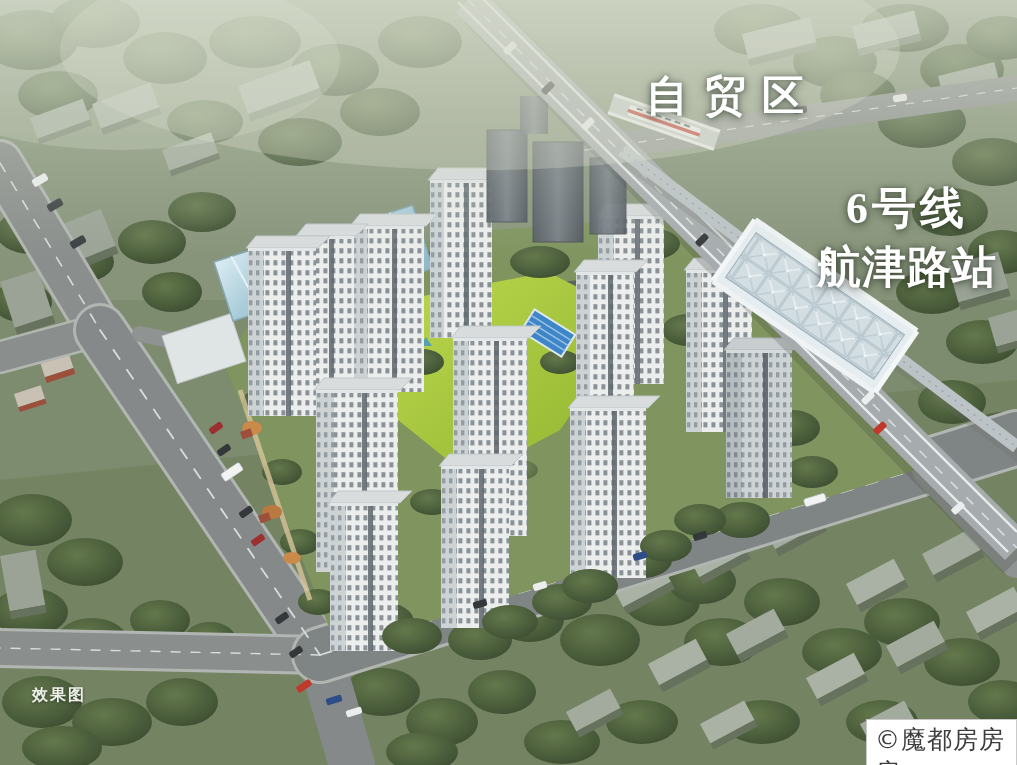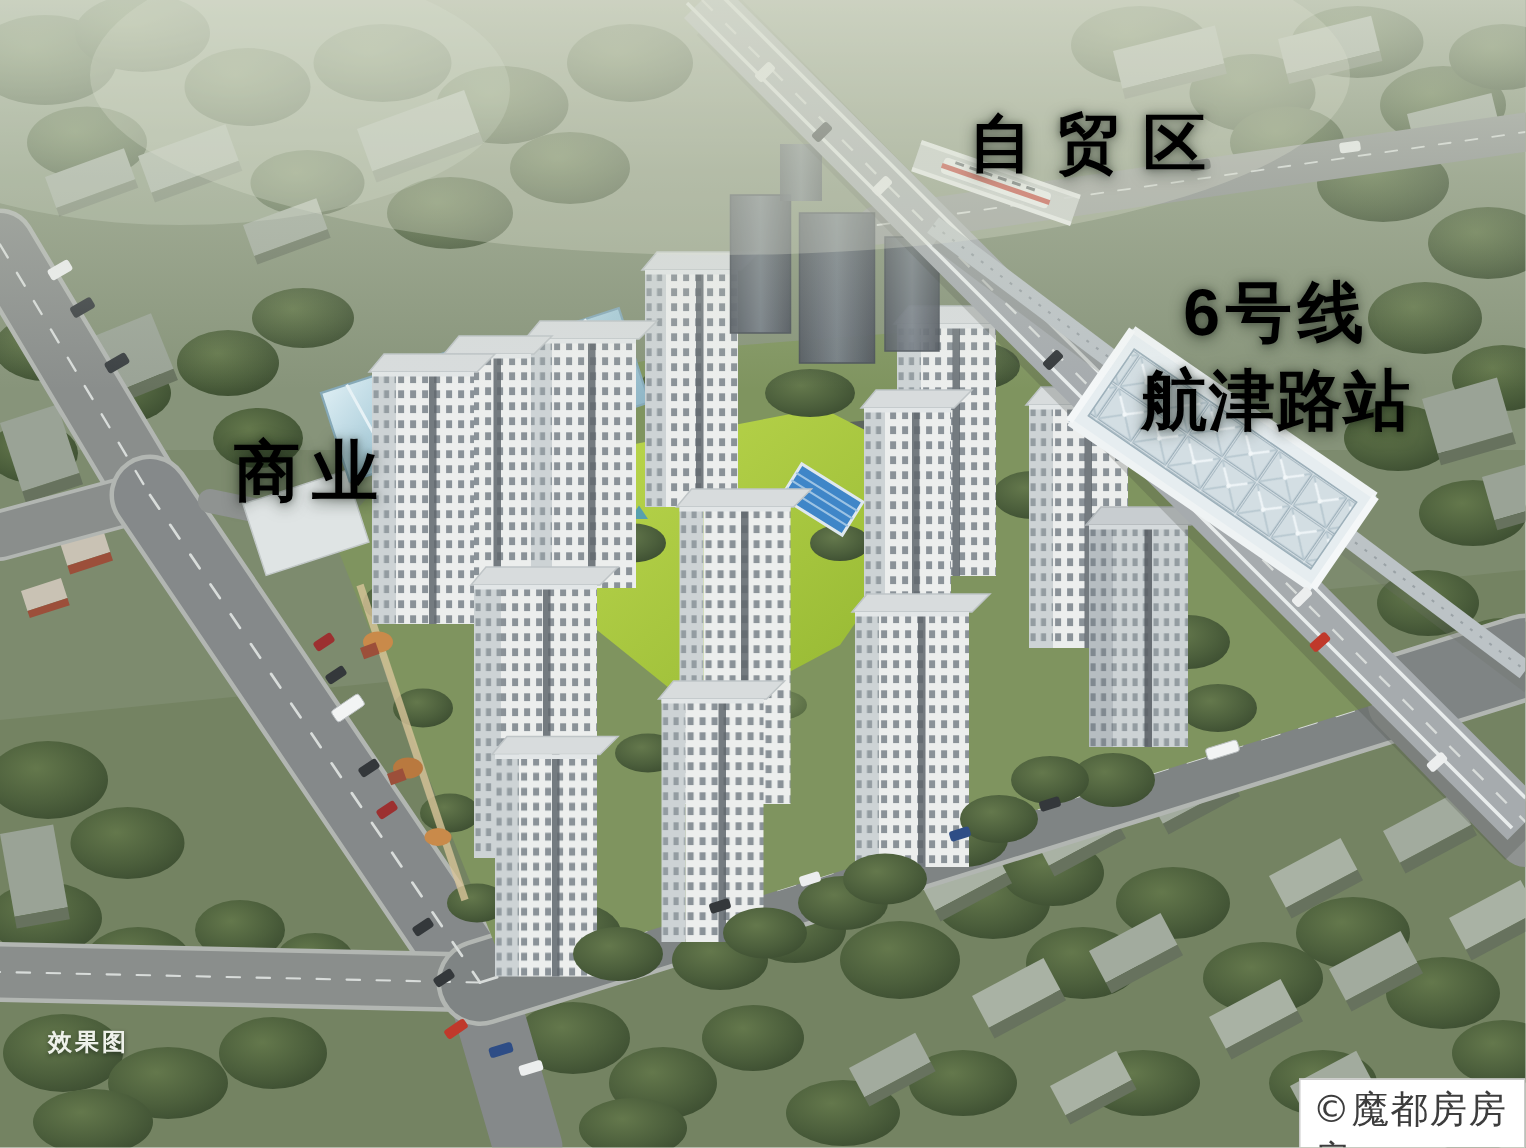--- a/index.html
+++ b/index.html
@@ -3,27 +3,27 @@
 <meta charset="utf-8">
 <style>
   html,body{margin:0;padding:0;background:#ffffff;}
   .stage{
     position:relative;width:1017px;height:765px;overflow:hidden;
     background:#7d8b6e;
     font-family:"DejaVu Sans","Liberation Sans",sans-serif;
   }
   .scene{position:absolute;left:0;top:0;width:100%;height:100%;display:block;}
   .overlay-label{
-    position:absolute;color:#000000;
-    font-family:Liberation Sans, sans-serif;
+    position:absolute;color:#ffffff;
+    font-family:Liberation Serif, serif;
     text-shadow:0 2px 10px rgba(15,25,15,.55),0 0 4px rgba(20,30,20,.35);
     white-space:nowrap;line-height:1.15;
   }
   .lbl-ftz{left:646px;top:72px;font-size:42px;font-weight:600;letter-spacing:16px;}
-  .lbl-line6-wrap{left:744px;top:184px;width:214px;text-align:center;font-weight:700;}
+  .lbl-line6-wrap{left:800px;top:184px;width:214px;text-align:center;font-weight:700;}
   .lbl-line6-wrap .l1{font-size:44px;letter-spacing:4px;display:block;}
   .lbl-line6-wrap .l2{font-size:44px;letter-spacing:1px;display:block;margin-top:8px;}
   .lbl-comm{left:156px;top:290px;font-size:44px;font-weight:600;letter-spacing:8px;}
   .lbl-caption{
     left:32px;top:686px;font-size:16px;letter-spacing:2px;color:#eef1ea;
     font-family:"DejaVu Sans","Liberation Sans",sans-serif;
     text-shadow:0 1px 3px rgba(20,30,20,.6);font-weight:600;
   }
   .watermark{
     position:absolute;left:866px;top:719px;
@@ -596,19 +596,18 @@
   </g>
 </svg>
 
 <div class="overlay-label lbl-ftz">自贸区</div>
 
 <div class="overlay-label lbl-line6-wrap">
   <span class="l1">6号线</span>
   <span class="l2">航津路站</span>
 </div>
 
-<div class="overlay-label lbl-comm">商业</div>
 
 <div class="lbl-caption overlay-label">效果图</div>
 
 <div class="watermark">©魔都房房房</div>
 
 </div>
 
 </body></html>

